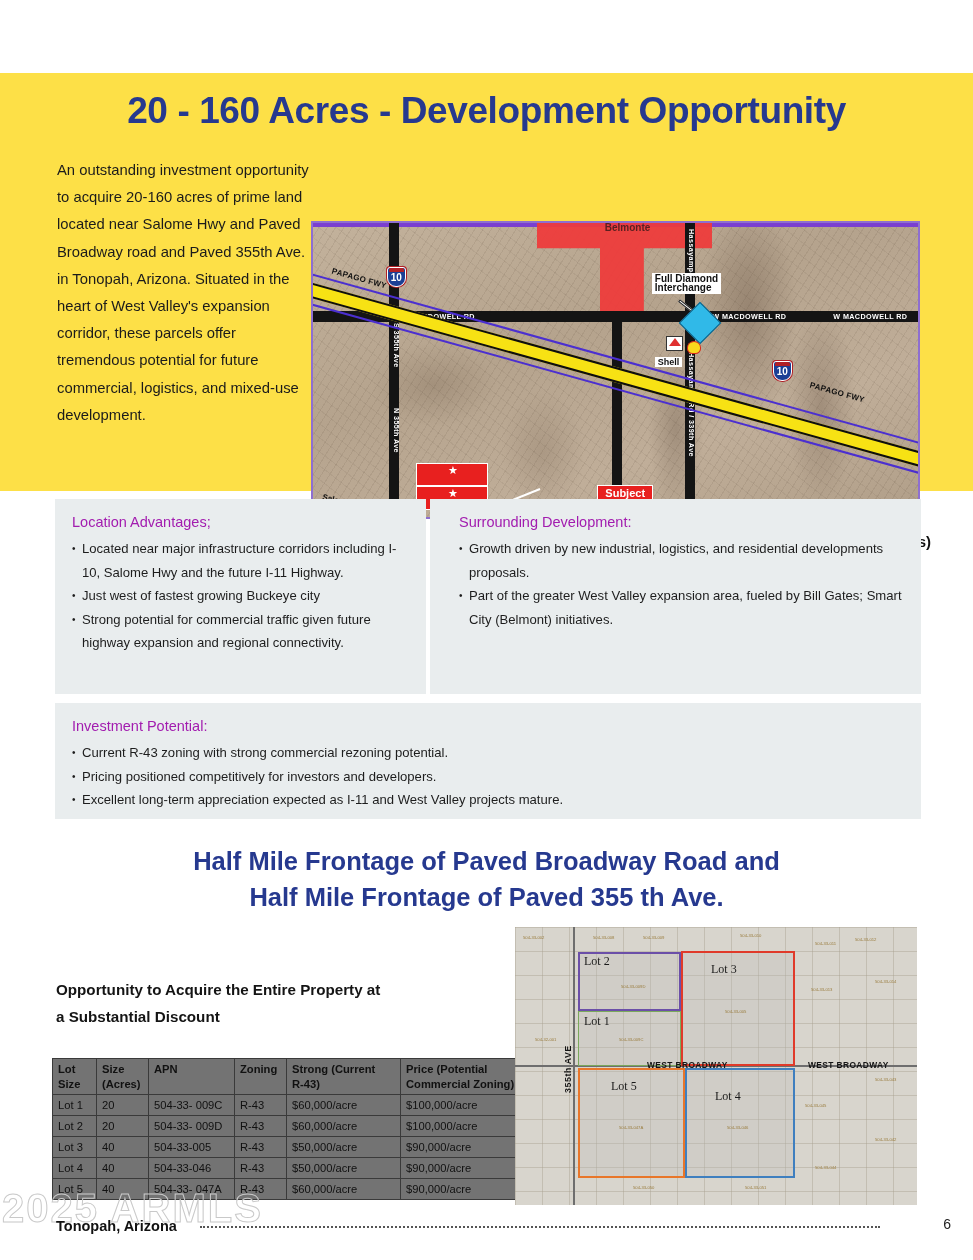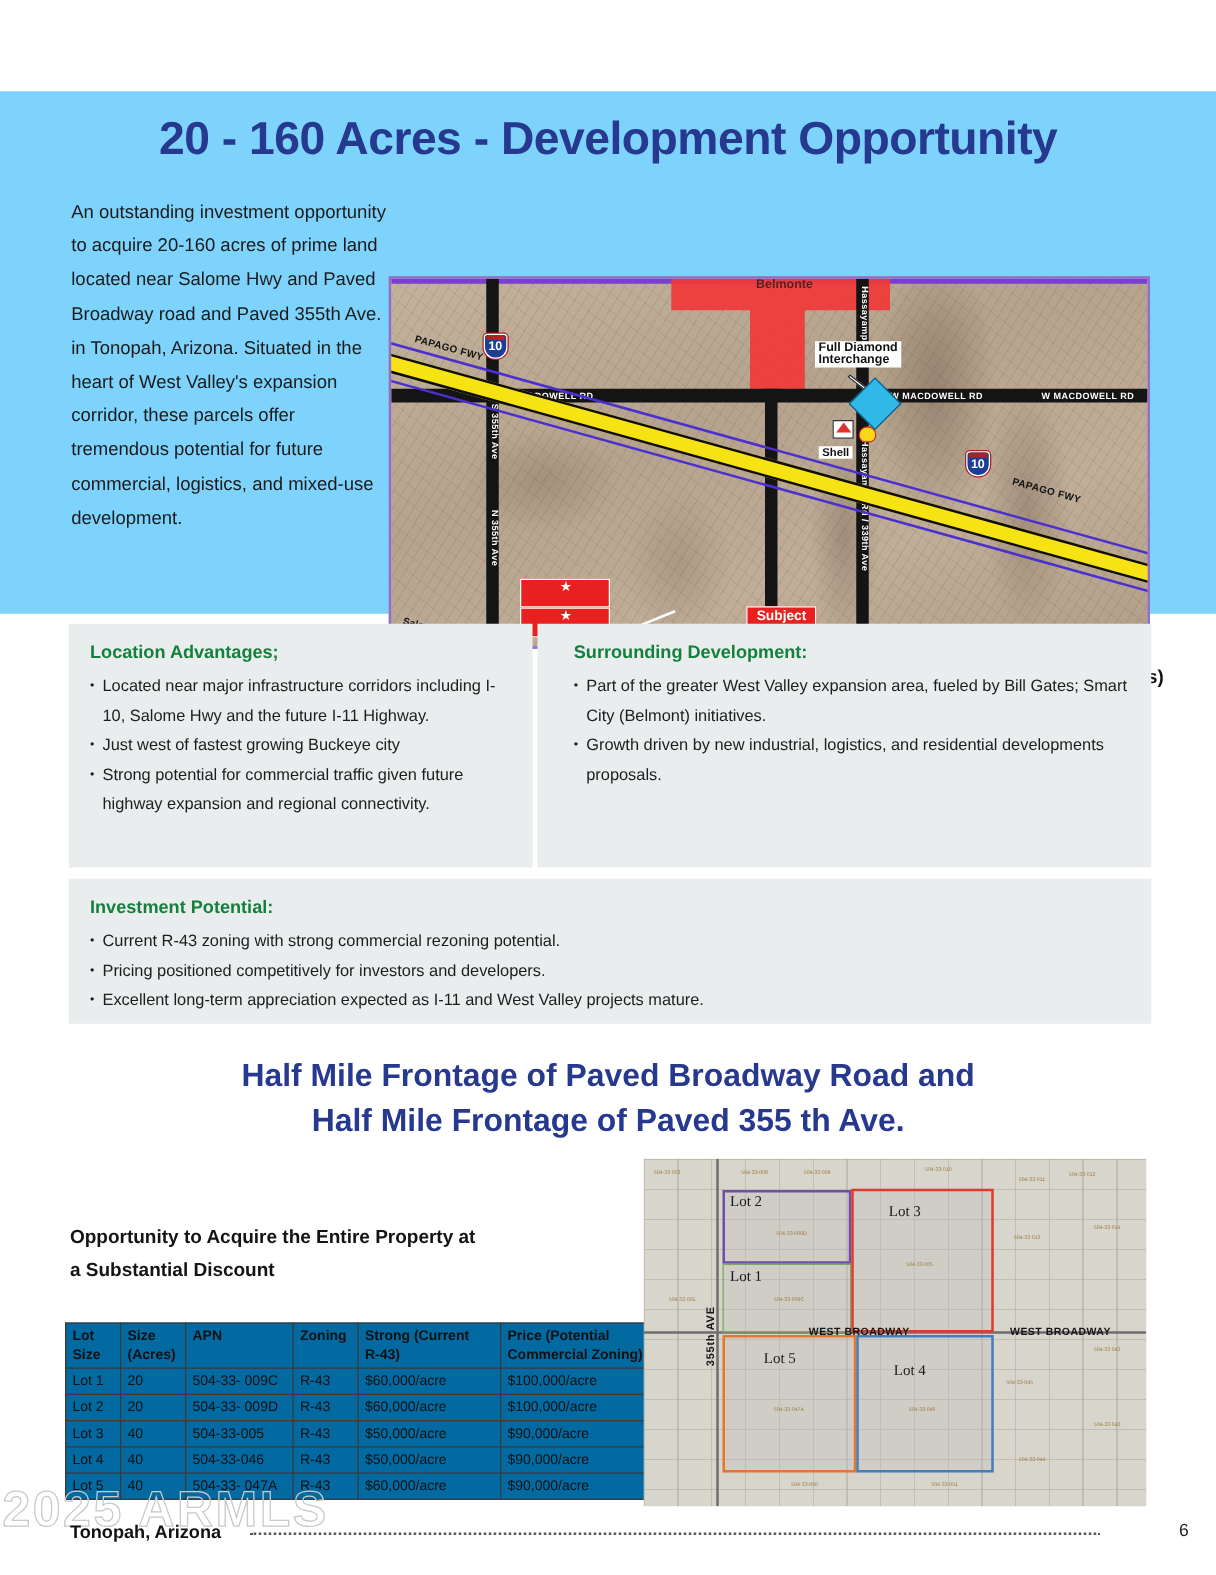--- a/index.html
+++ b/index.html
@@ -8,21 +8,21 @@
     background: #ffffff;
     font-family: "Liberation Sans", sans-serif;
     position: relative;
     overflow: hidden;
   }
 
   
   .hero {
     position: absolute;
     left: 0; top: 73px; width: 973px; height: 418px;
-    background: #7dd3fc;
+    background: #fde047;
   }
   .hero-title {
     position: absolute; left: 0; top: 17px; width: 973px;
     text-align: center;
     font-size: 37px; font-weight: bold;
     color: #26398f;
     letter-spacing: -0.4px;
   }
   .hero-para {
     position: absolute;
@@ -188,21 +188,21 @@
     font-size: 15px; font-weight: bold; color: #111;
   }
 
   
   .panel {
     position: absolute;
     background: #e9edee;
     padding: 15px 17px 14px 17px;
   }
   .panel h3 {
-    font-size: 14.5px; font-weight: bold; color: #15803d;
+    font-size: 14.5px; font-weight: normal; color: #a21caf;
     margin-bottom: 7px;
   }
   .panel ul { list-style: none; }
   .panel li {
     font-size: 13.1px; line-height: 23.5px; color: #1d1d1d;
     padding-left: 10px; position: relative;
   }
   .panel li::before {
     content: "\2022"; position: absolute; left: 0; top: 0;
     font-size: 10px;
@@ -223,21 +223,21 @@
   .opportunity {
     position: absolute; left: 56px; top: 976px; width: 400px;
     font-size: 15.2px; font-weight: bold; line-height: 27px; color: #141414;
   }
 
   
   .tbl-wrap { position: absolute; left: 52px; top: 1058px; }
   table {
     border-collapse: collapse;
     font-size: 11.2px; color: #111;
-    background: #0369a1;
+    background: #737373;
   }
   table th, table td {
     border: 1px solid #3a3a3a;
     padding: 3px 5px;
     text-align: left;
     vertical-align: top;
     font-weight: normal;
   }
   table th { font-weight: bold; line-height: 14.5px; }
   table td { line-height: 14px; white-space: nowrap; }
@@ -384,22 +384,22 @@
   <ul>
     <li>Located near major infrastructure corridors including I-10, Salome Hwy and the future I-11 Highway.</li>
     <li>Just west of fastest growing Buckeye city</li>
     <li>Strong potential for commercial traffic given future highway expansion and regional connectivity.</li>
   </ul>
 </div>
 
 <div class="panel" id="panel-surrounding">
   <h3>Surrounding Development:</h3>
   <ul>
+    <li>Growth driven by new industrial, logistics, and residential developments proposals.</li>
     <li>Part of the greater West Valley expansion area, fueled by Bill Gates; Smart City (Belmont) initiatives.</li>
-    <li>Growth driven by new industrial, logistics, and residential developments proposals.</li>
   </ul>
 </div>
 
 <div class="panel" id="panel-investment">
   <h3>Investment Potential:</h3>
   <ul>
     <li>Current R-43 zoning with strong commercial rezoning potential.</li>
     <li>Pricing positioned competitively for investors and developers.</li>
     <li>Excellent long-term appreciation expected as I-11 and West Valley projects mature.</li>
   </ul>

